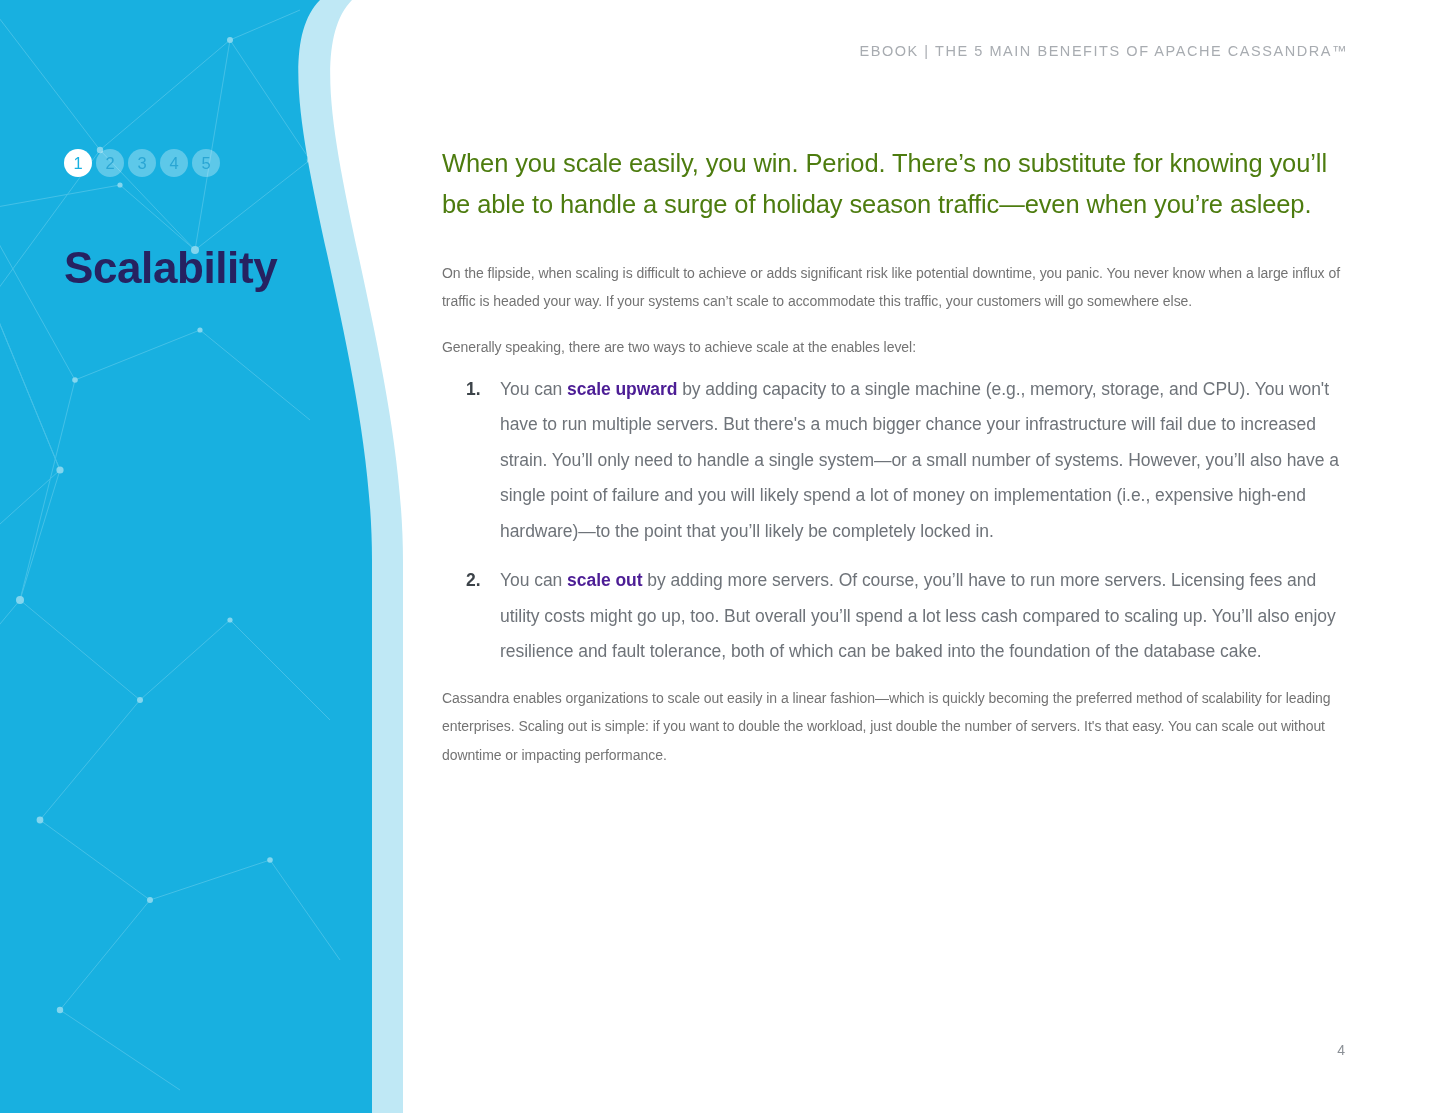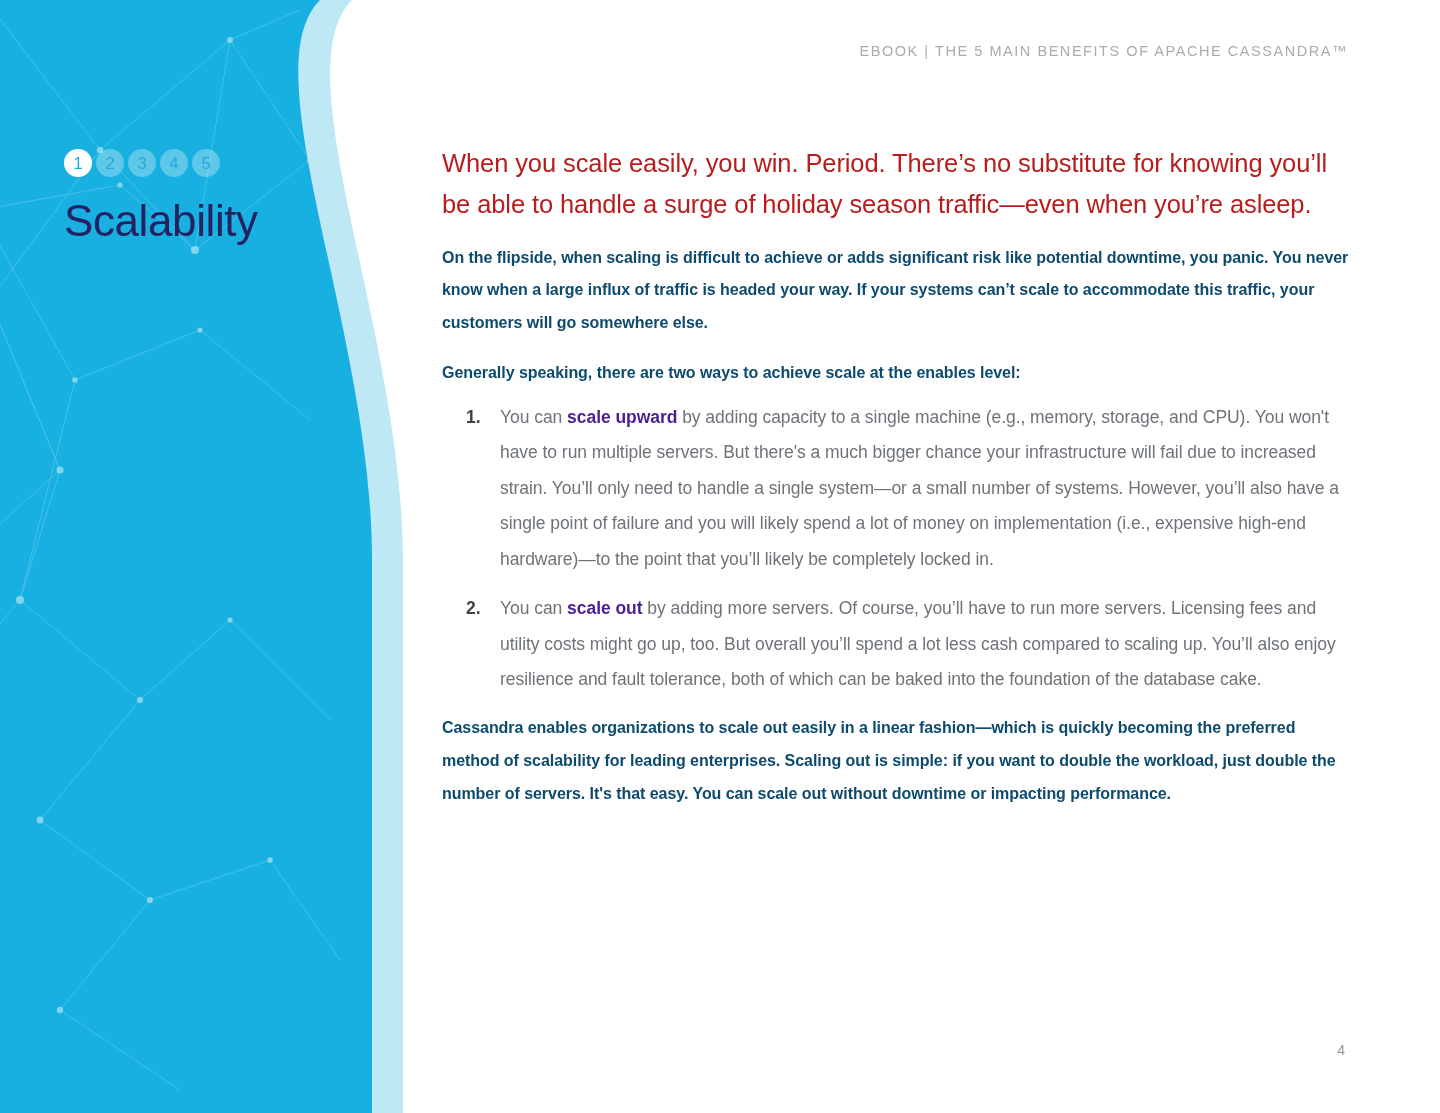--- a/index.html
+++ b/index.html
@@ -73,23 +73,23 @@
     background: #ffffff;
     color: #18B0E0;
   }
 
   .step-dot.inactive {
     background: rgba(255, 255, 255, 0.30);
     color: #2aa6d4;
   }
 
   .sidebar-title {
-    margin-top: 20px;
+    margin-top: 67px;
     font-size: 44px;
-    font-weight: 400;
+    font-weight: 700;
     color: #262261;
     letter-spacing: -0.4px;
     line-height: 1.05;
     font-family: "Liberation Sans", sans-serif;
   }
 
   
   .doc-header {
     position: absolute;
     right: 92px;
@@ -106,31 +106,31 @@
   .main {
     position: absolute;
     left: 442px;
     top: 143px;
     width: 908px;
   }
 
   .lede {
     font-size: 25.5px;
     line-height: 1.62;
-    color: #b91c1c;
+    color: #4d7c0f;
     font-weight: 400;
     letter-spacing: -0.1px;
-    margin-bottom: 16px;
+    margin-bottom: 33px;
   }
 
   .para {
-    font-size: 16px;
+    font-size: 14px;
     line-height: 2.05;
-    color: #0c4a6e;
-    font-weight: 700;
+    color: #737373;
+    font-weight: 400;
     letter-spacing: -0.05px;
     margin-bottom: 17px;
   }
 
   .para.tight { margin-bottom: 10px; }
 
   ol.numlist {
     margin: 0 0 14px 0;
     padding: 0;
     list-style: none;

